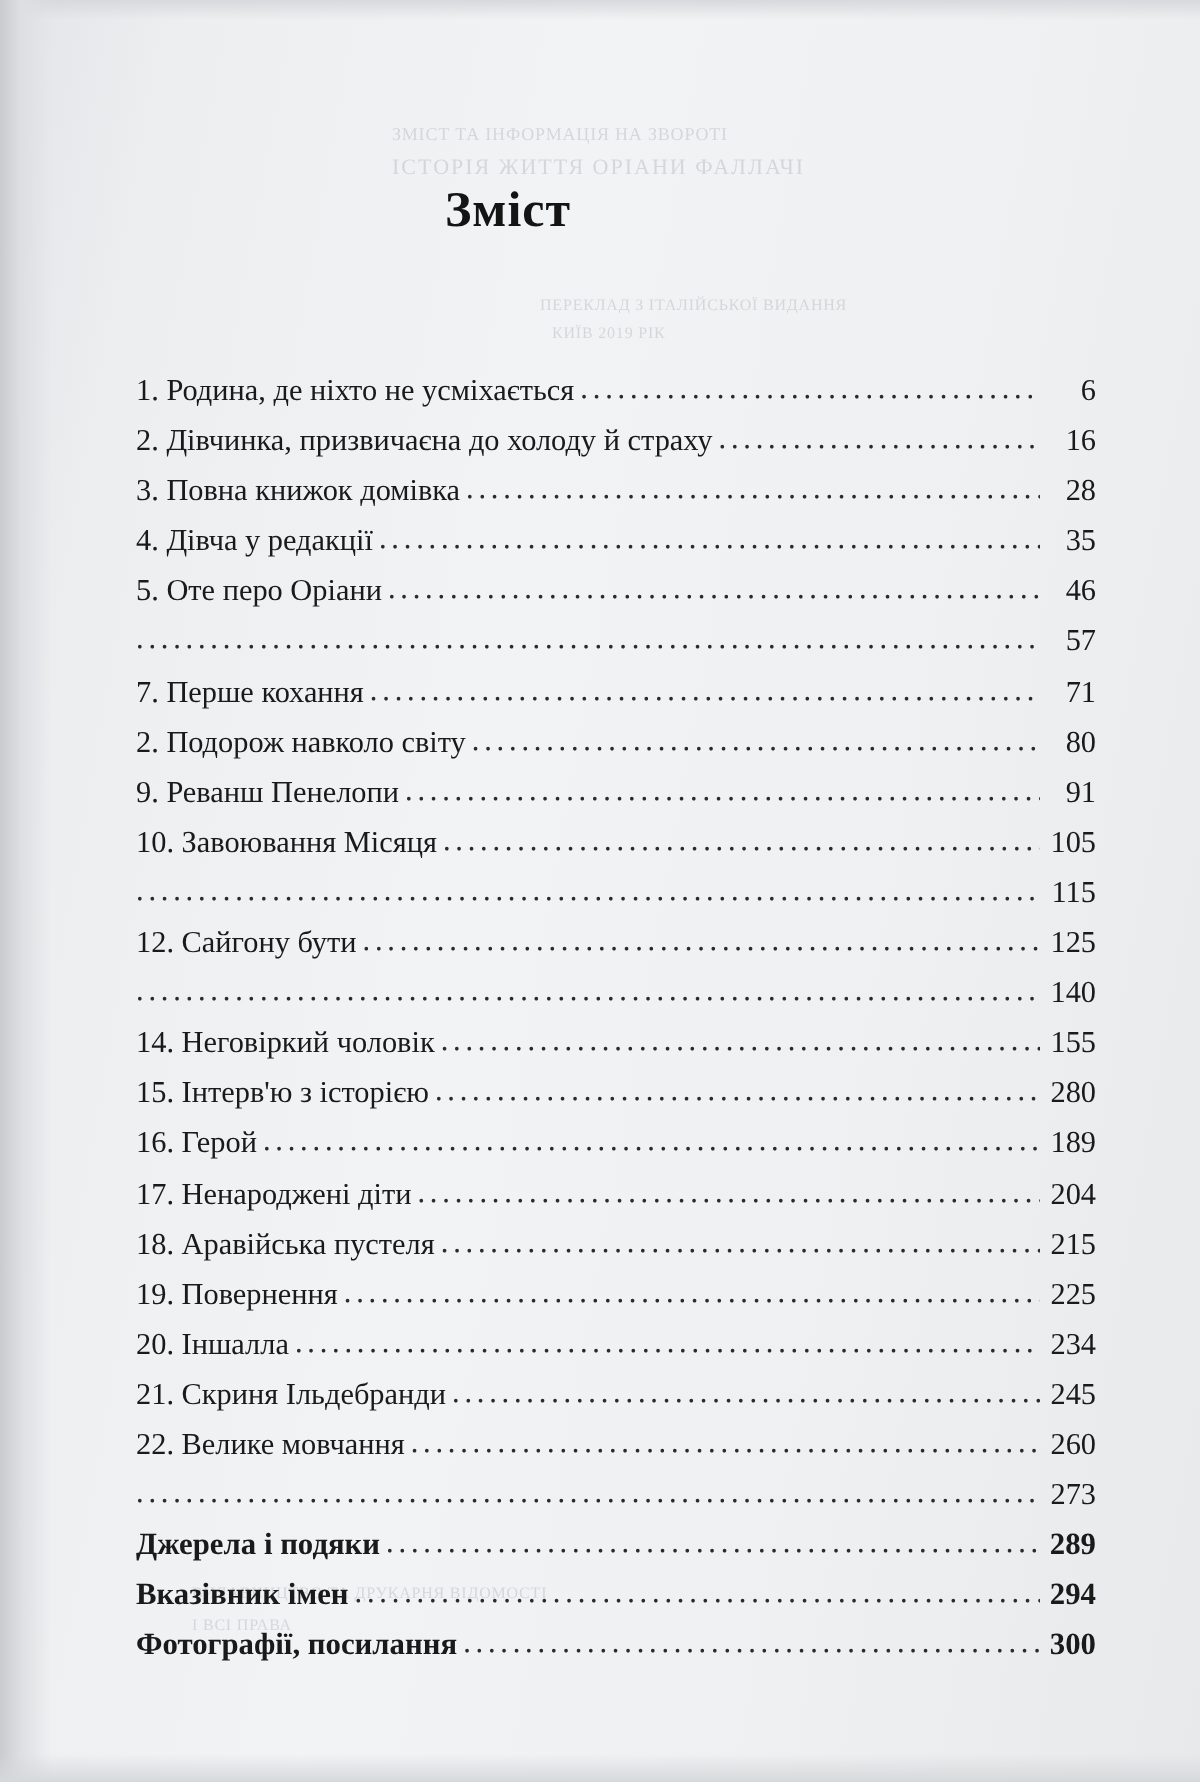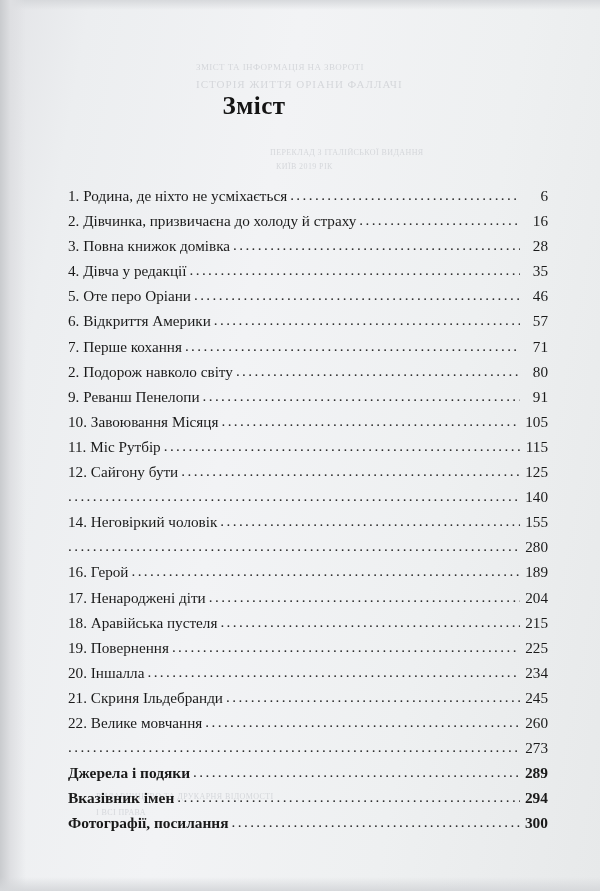--- a/index.html
+++ b/index.html
@@ -153,21 +153,20 @@
         <span class="label">4. Дівча у редакції</span>
         <span class="leader">.........................................................................................</span>
         <span class="page-num">35</span>
       </div>
       <div class="toc-row">
         <span class="label">5. Оте перо Оріани</span>
         <span class="leader">.........................................................................................</span>
         <span class="page-num">46</span>
       </div>
       <div class="toc-row">
-        <span class="label">6. Відкриття Америки</span>
         <span class="leader">.........................................................................................</span>
         <span class="page-num">57</span>
       </div>
       <div class="toc-row">
         <span class="label">7. Перше кохання</span>
         <span class="leader">.........................................................................................</span>
         <span class="page-num">71</span>
       </div>
       <div class="toc-row">
         <span class="label">2. Подорож навколо світу</span>
@@ -178,39 +177,39 @@
         <span class="label">9. Реванш Пенелопи</span>
         <span class="leader">.........................................................................................</span>
         <span class="page-num">91</span>
       </div>
       <div class="toc-row">
         <span class="label">10. Завоювання Місяця</span>
         <span class="leader">.........................................................................................</span>
         <span class="page-num">105</span>
       </div>
       <div class="toc-row">
-        <span class="label">11. Міс Рутбір</span>
         <span class="leader">.........................................................................................</span>
         <span class="page-num">115</span>
       </div>
       <div class="toc-row">
         <span class="label">12. Сайгону бути</span>
         <span class="leader">.........................................................................................</span>
         <span class="page-num">125</span>
       </div>
       <div class="toc-row">
         <span class="leader">.........................................................................................</span>
         <span class="page-num">140</span>
       </div>
       <div class="toc-row">
         <span class="label">14. Неговіркий чоловік</span>
         <span class="leader">.........................................................................................</span>
         <span class="page-num">155</span>
       </div>
       <div class="toc-row">
+        <span class="label">15. Інтерв'ю з історією</span>
         <span class="leader">.........................................................................................</span>
         <span class="page-num">280</span>
       </div>
       <div class="toc-row">
         <span class="label">16. Герой</span>
         <span class="leader">.........................................................................................</span>
         <span class="page-num">189</span>
       </div>
       <div class="toc-row">
         <span class="label">17. Ненароджені діти</span>

